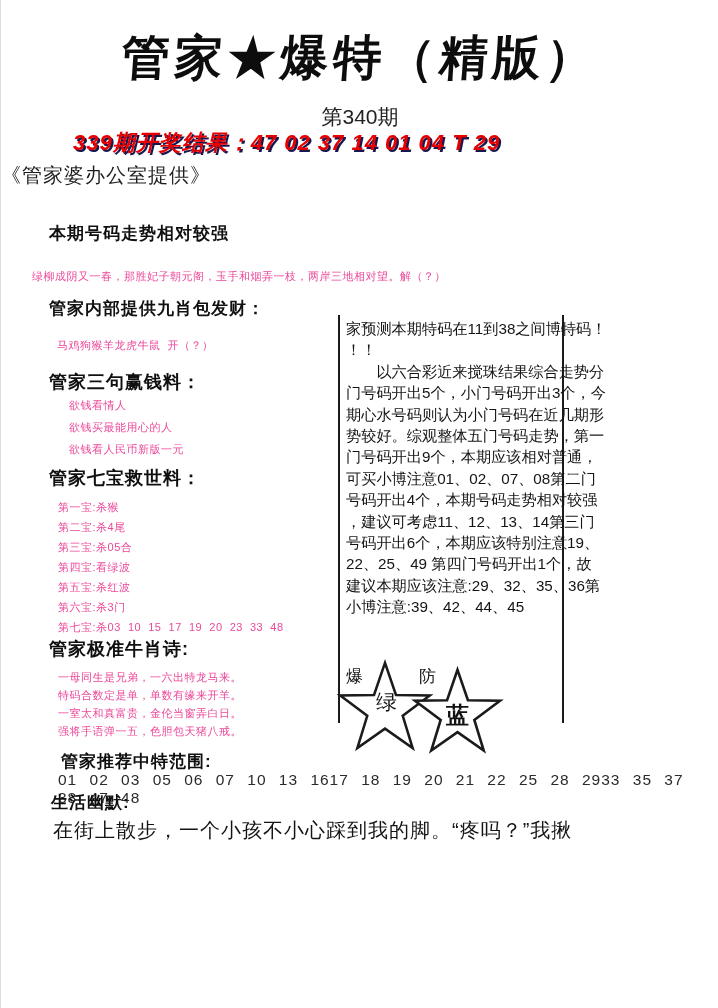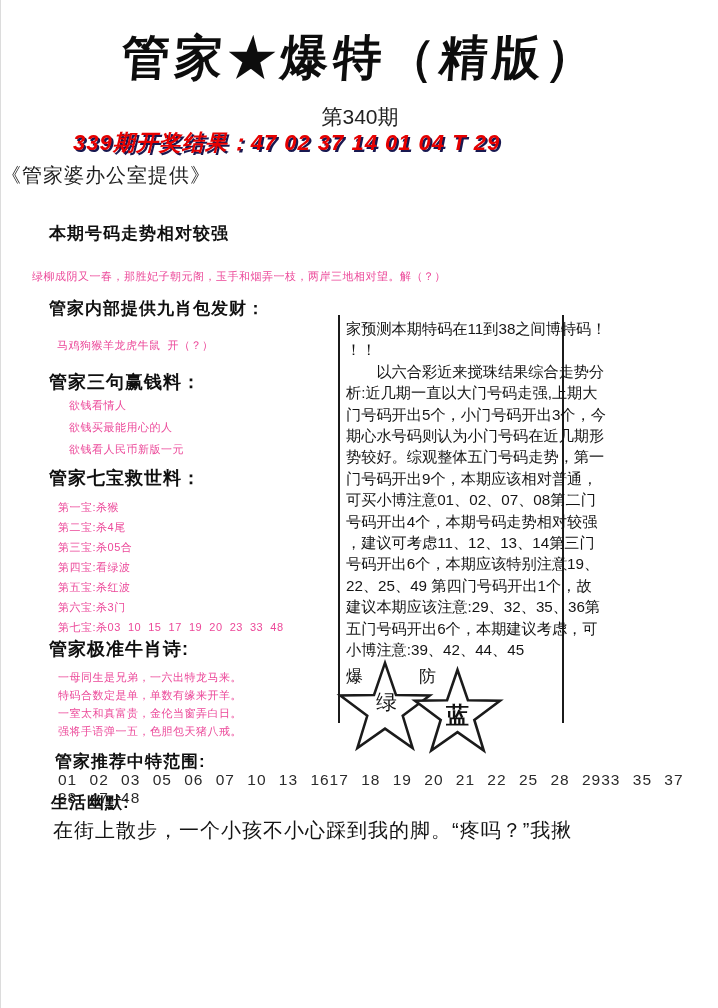--- a/index.html
+++ b/index.html
@@ -72,48 +72,46 @@
   <div class="abs h-section" style="left:48px;top:637px;font-size:18px;">管家极准牛肖诗:</div>
   <div class="abs body-text" style="left:57px;top:670px;">一母同生是兄弟，一六出特龙马来。</div>
   <div class="abs body-text" style="left:57px;top:688px;">特码合数定是单，单数有缘来开羊。</div>
   <div class="abs body-text" style="left:57px;top:706px;">一室太和真富贵，金伦当窗弄白日。</div>
   <div class="abs body-text" style="left:57px;top:724px;">强将手语弹一五，色胆包天猪八戒。</div>
 
   <div class="abs panel">
     <div class="panel-line">家预测本期特码在11到38之间博特码！</div>
     <div class="panel-line">！！</div>
     <div class="panel-line">　　以六合彩近来搅珠结果综合走势分</div>
-    <div class="panel-line">析:近几期一直以大门号码走强,上期大</div>
     <div class="panel-line">门号码开出5个，小门号码开出3个，今</div>
     <div class="panel-line">期心水号码则认为小门号码在近几期形</div>
     <div class="panel-line">势较好。综观整体五门号码走势，第一</div>
     <div class="panel-line">门号码开出9个，本期应该相对普通，</div>
     <div class="panel-line">可买小博注意01、02、07、08第二门</div>
     <div class="panel-line">号码开出4个，本期号码走势相对较强</div>
     <div class="panel-line">，建议可考虑11、12、13、14第三门</div>
     <div class="panel-line">号码开出6个，本期应该特别注意19、</div>
     <div class="panel-line">22、25、49 第四门号码开出1个，故</div>
     <div class="panel-line">建议本期应该注意:29、32、35、36第</div>
-    <div class="panel-line">五门号码开出6个，本期建议考虑，可</div>
     <div class="panel-line">小博注意:39、42、44、45</div>
   </div>
 
   <div class="abs stars">
     <span class="star-label" style="left:8px;top:10px;">爆</span>
     <svg class="star" style="left:-2px;top:6px;" width="98" height="98" viewBox="0 0 100 100">
       <polygon points="50,2 61.2,34.6 95.7,35.2 68.1,55.9 78.2,88.8 50,69 21.8,88.8 31.9,55.9 4.3,35.2 38.8,34.6" fill="#ffffff" stroke="#1b1b1b" stroke-width="2.6" stroke-linejoin="miter"></polygon>
     </svg>
     <span class="star-char" style="left:38px;top:33px;">绿</span>
 
     <span class="star-label" style="left:81px;top:10px;">防</span>
     <svg class="star" style="left:73px;top:13px;" width="93" height="93" viewBox="0 0 100 100">
       <polygon points="50,2 61.2,34.6 95.7,35.2 68.1,55.9 78.2,88.8 50,69 21.8,88.8 31.9,55.9 4.3,35.2 38.8,34.6" fill="#ffffff" stroke="#1b1b1b" stroke-width="2.8" stroke-linejoin="miter"></polygon>
     </svg>
     <span class="star-char bold" style="left:108px;top:45px;">蓝</span>
   </div>
 
-  <div class="abs h-section" style="left:54px;top:750px;font-size:17px;">管家推荐中特范围:</div>
+  <div class="abs h-section" style="left:60px;top:750px;font-size:17px;">管家推荐中特范围:</div>
   <div class="abs numbers-row" style="left:57px;top:771px;width:640px;">01 02 03 05 06 07 10 13 1617 18 19 20 21 22 25 28 2933 35 37 38 47 48</div>
 
   <div class="abs h-section" style="left:50px;top:791px;font-size:17px;">生活幽默:</div>
   <div class="abs joke" style="left:52px;top:816px;width:640px;">在街上散步，一个小孩不小心踩到我的脚。“疼吗？”我揪</div>
 
 </div>
 
 </body></html>

